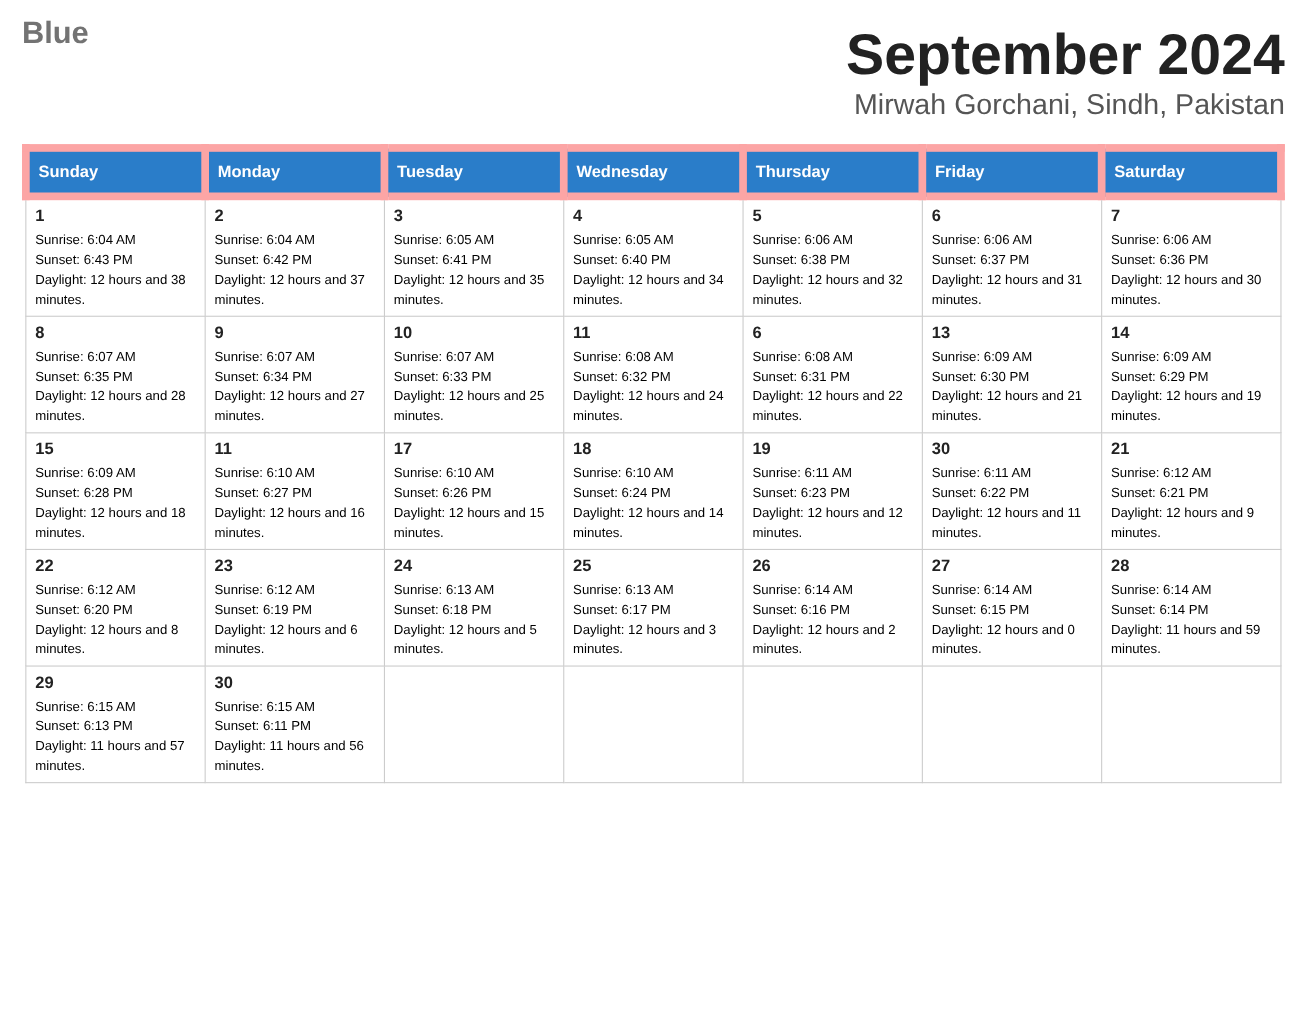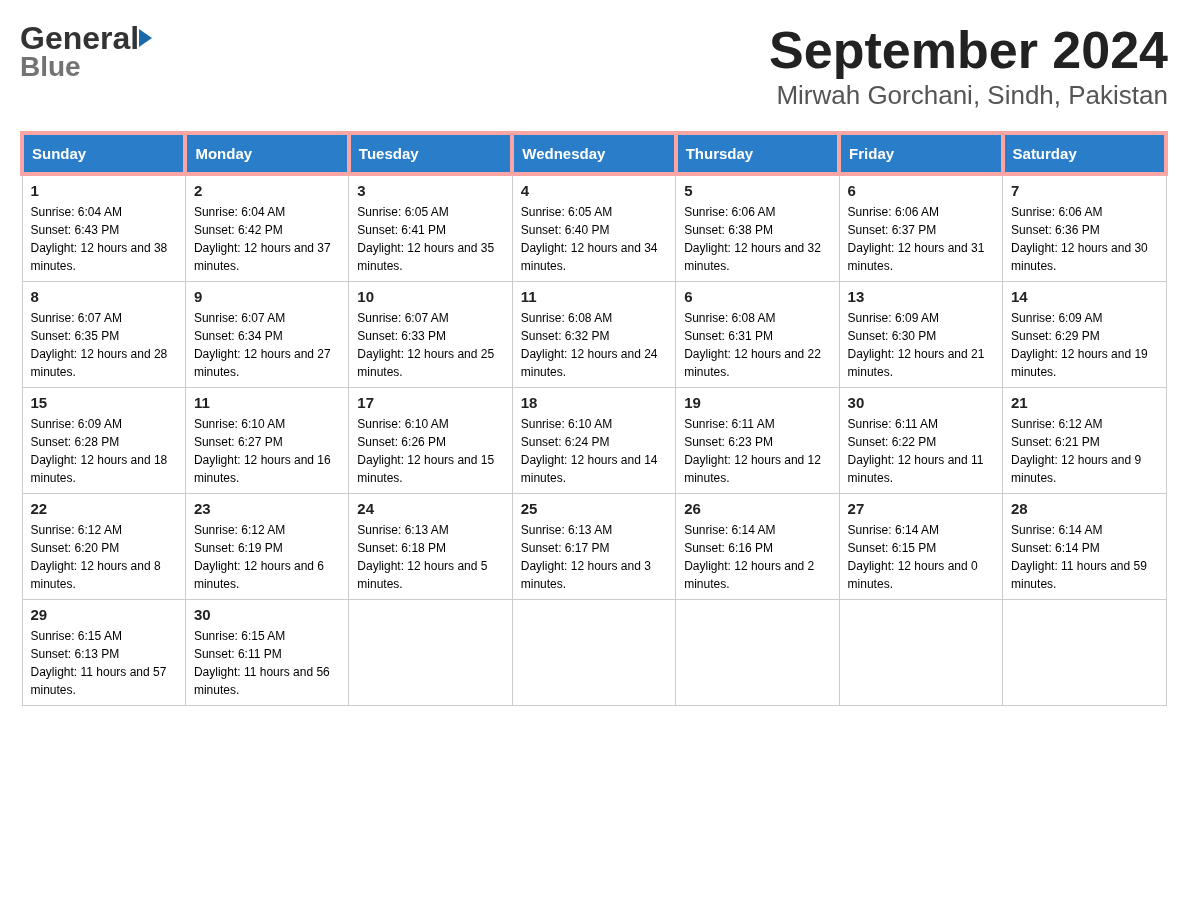--- a/index.html
+++ b/index.html
@@ -33,21 +33,21 @@
       width: 100%;
       border-collapse: collapse;
     }
     .calendar th {
       background-color: #2a7dc9;
       color: #fff;
       font-size: 15px;
       font-weight: bold;
       padding: 10px 8px;
       text-align: left;
-      border: 4px solid #fca5a5;
+      border: 7px solid #fca5a5;
     }
     .calendar td {
       border: 1px solid #ccc;
       vertical-align: top;
       padding: 6px 8px;
       width: 14.28%;
     }
     .day-num {
       font-size: 15px;
       font-weight: bold;
@@ -91,24 +91,20 @@
       font-weight: bold;
       line-height: 1;
       margin-top: -4px;
     }
   </style>
 </head>
 <body>
 
 <div class="header">
   <div class="logo-container">
-    <div class="logo-row1">
-      <span class="logo-g">General</span>
-      <span class="logo-triangle"></span>
-    </div>
     <div class="logo-row2">Blue</div>
   </div>
   <div class="title-section">
     <div class="month-title">September 2024</div>
     <div class="location">Mirwah Gorchani, Sindh, Pakistan</div>
   </div>
 </div>
 
 <table class="calendar">
   <thead>

